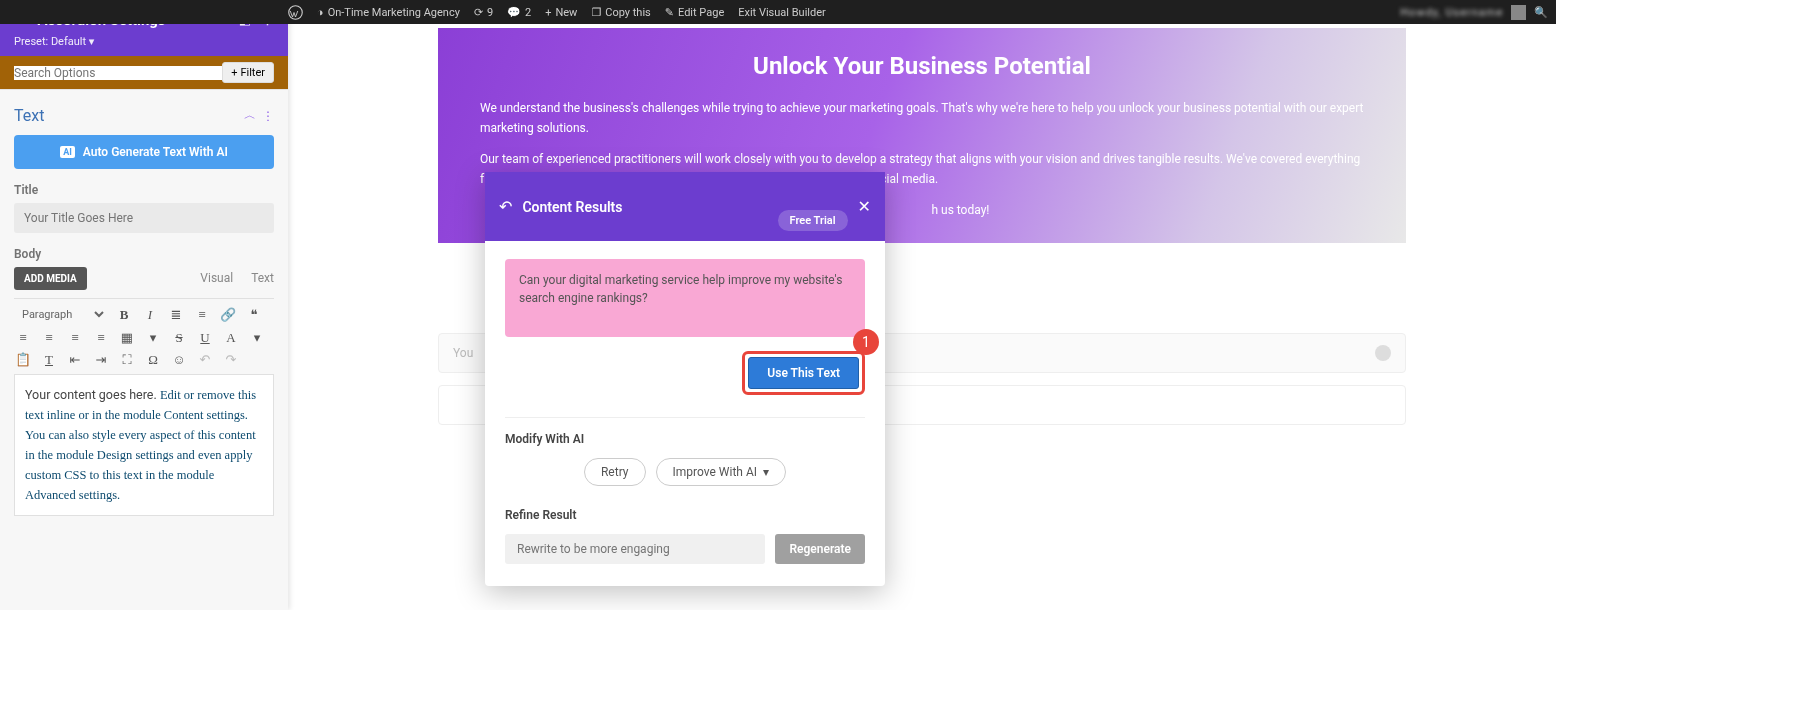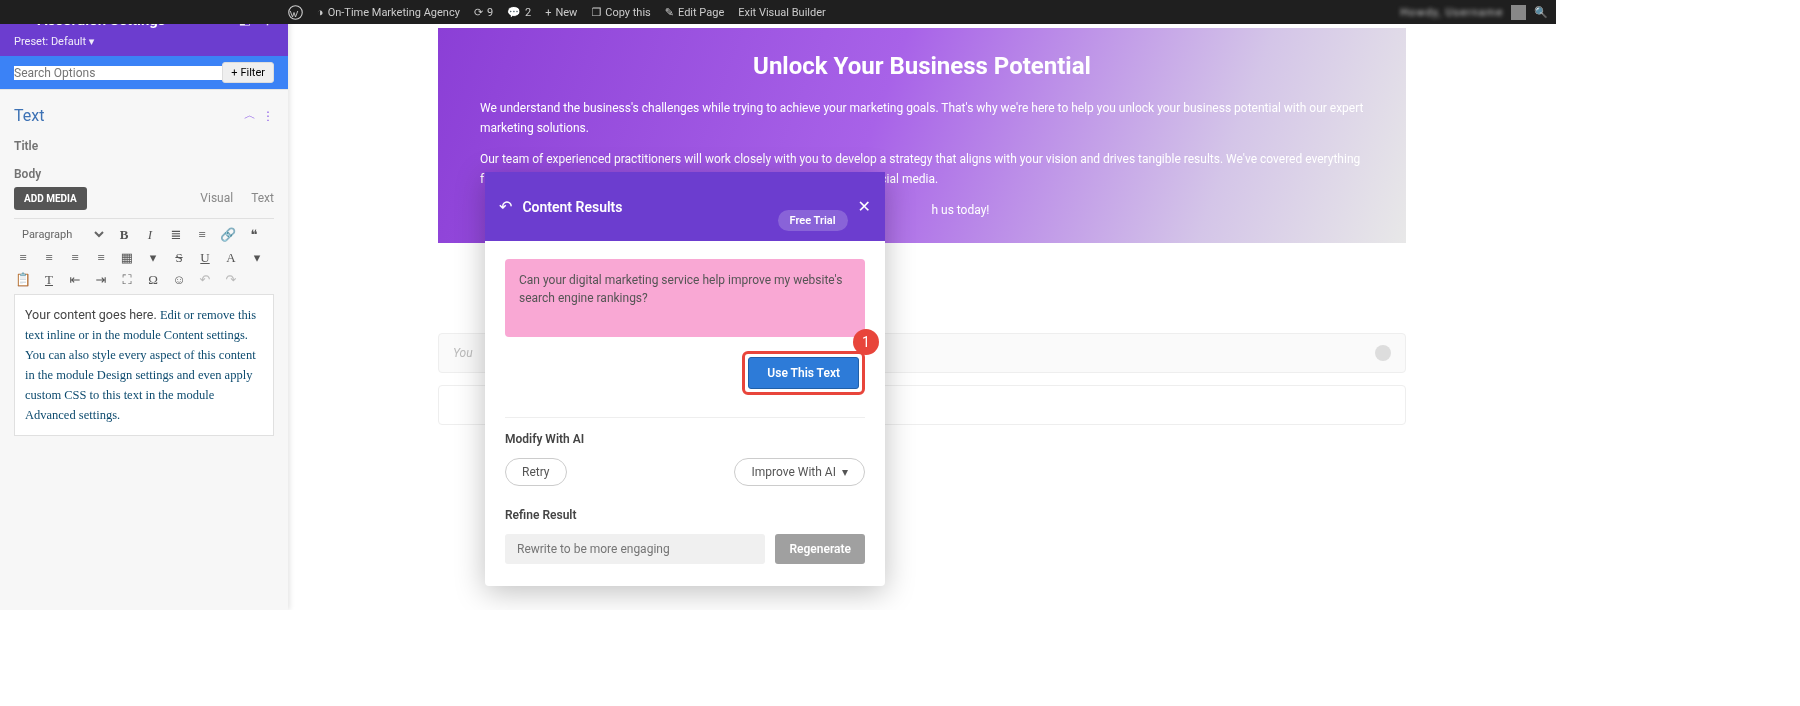--- a/index.html
+++ b/index.html
@@ -18,21 +18,21 @@
 .panel-header { background: #6c3dcf; color: #fff; padding: 10px 14px 8px; }
 .panel-title-row { display: flex; align-items: center; gap: 10px; }
 .panel-title { font-size: 15px; font-weight: 600; flex: 1; }
 .panel-icons { display: flex; gap: 10px; align-items: center; }
 .panel-icons span { font-size: 13px; cursor: pointer; opacity: 0.9; }
 .preset-row { font-size: 11px; margin-top: 6px; opacity: 0.9; }
 .tabs { display: flex; background: #6c3dcf; }
 .tab { flex: 0 0 auto; padding: 10px 18px; color: #e8d9ff; font-size: 12px; cursor: pointer; }
 .tab.active { background: #8e5de8; color: #fff; }
 .tab:nth-child(3){ margin-left:auto; margin-right:18px;}
-.filter-row { display: flex; align-items: center; background: #3b82f6; padding: 6px 14px; border-bottom: 1px solid #e5e5e5; }
+.filter-row { display: flex; align-items: center; background: #a16207; padding: 6px 14px; border-bottom: 1px solid #e5e5e5; }
 .filter-row input { border: none; flex: 1; font-size: 12px; outline: none; }
 .filter-btn { background: #efefef; border: 1px solid #ddd; padding: 3px 8px; font-size: 11px; border-radius: 3px; cursor: pointer; display:flex; align-items:center; gap:3px;}
 .panel-body { flex: 1; overflow: auto; background: #f7f7f7; padding: 10px 14px; }
 .section-title-row { display: flex; align-items: center; margin: 6px 0 10px; }
 .section-title { color: #3d72b5; font-size: 16px; flex: 1; }
 .section-title-row .ic { color: #8e5de8; font-size: 12px; cursor:pointer; margin-left:6px;}
 .ai-btn { background: #4b9ff0; color: #fff; border: none; width: 100%; padding: 10px; border-radius: 4px; font-size: 12px; font-weight: 600; cursor: pointer; display:flex; align-items:center; justify-content:center; gap:8px;}
 .ai-badge { background:#fff; color:#4b9ff0; font-size:9px; font-weight:700; padding:1px 3px; border-radius:2px;}
 .field-label { font-size: 12px; color: #737373; margin: 14px 0 6px; font-weight:600;}
 .title-input { width: 100%; background: #eaeaea; border: none; padding: 8px 10px; font-size: 12px; border-radius: 3px; }
@@ -46,39 +46,39 @@
 .editor-content { background: #fff; border: 1px solid #e0e0e0; padding: 10px; font-size: 12.5px; line-height: 1.6; font-family: Georgia, serif; color: #444; margin-top:4px; min-height:120px;}
 .editor-content .gray { color: #0c4a6e; font-family: Liberation Serif, serif; }
 
 
 .canvas { position: absolute; left: 288px; right: 0; top: 24px; bottom: 0; background: #fff; overflow: hidden; }
 .hero { margin: 4px 150px 0; height: 215px; background: linear-gradient(110deg, #8b3fd6 0%, #a862e8 45%, #d4c5e8 80%, #e8e8e8 100%); color: #fff; padding: 24px 42px; }
 .hero h1 { text-align: center; font-size: 24px; font-weight: 700; margin-bottom: 18px; }
 .hero p { font-size: 12px; line-height: 1.7; margin-bottom: 10px; }
 
 
-.content-row { margin: 90px 150px 0; height: 40px; background:#fafafa; border:1px solid #eee; border-radius:4px; display:flex; align-items:center; padding:0 14px; font-size:12px; color:#bbb;font-style:italic;}
+.content-row { margin: 90px 150px 0; height: 40px; background:#fafafa; border:1px solid #eee; border-radius:4px; display:flex; align-items:center; padding:0 14px; font-size:12px; color:#bbb;}
 .content-row2 { margin: 12px 150px 0; height: 40px; background:#fff; border:1px solid #eee; border-radius:4px;}
 .round-ic { width:16px; height:16px; border-radius:50%; background:#ddd; margin-left:auto;}
 
 
 .modal { position: absolute; left: 485px; top: 172px; width: 400px; background: #fff; border-radius: 4px; box-shadow: 0 6px 30px rgba(0,0,0,0.25); overflow: visible; z-index: 60; }
 .modal-header { background: #6c3dcf; color: #fff; padding: 10px 14px; display: flex; align-items: center; gap: 10px; }
 .modal-header .mtitle { font-size: 14px; font-weight: 600; flex: 1; }
 .free-trial { background: rgba(255,255,255,0.2); padding: 4px 12px; border-radius: 14px; font-size: 11px; font-weight:600; cursor:pointer;margin-top:28px;}
 .modal-header .close { font-size: 16px; cursor: pointer; }
 .modal-body { padding: 18px 20px 22px; }
 .result-box { background: #f9a8d4; border-radius: 4px; padding: 12px 14px; font-size: 12px; color: #555; line-height: 1.5; min-height: 78px; }
 .use-btn-wrap { display: flex; justify-content: flex-end; margin-top: 14px; position: relative; }
 .use-btn-highlight { border: 3px solid #e8453b; border-radius: 6px; padding: 3px; display: inline-block; }
 .use-btn { background: #2d7bd8; color: #fff; border: 1px solid #1f5fa8; padding: 8px 18px; font-size: 12px; font-weight: 600; border-radius: 3px; cursor: pointer; }
 .annot { position: absolute; right: -14px; top: -22px; width: 26px; height: 26px; background: #e8453b; color: #fff; border-radius: 50%; display: flex; align-items: center; justify-content: center; font-size: 14px; font-weight: 400; }
 .section-hr { border: none; border-top: 1px solid #eee; margin: 22px 0 14px; }
 .sub-label { font-size: 12px; color: #444; font-weight: 600; margin-bottom: 12px; }
-.pill-row { display: flex; justify-content: space-between; gap: 10px; }
+.pill-row { display: flex; justify-content: center; gap: 10px; }
 .pill { border: 1px solid #ccc; background: #fff; padding: 6px 16px; border-radius: 18px; font-size: 12px; color: #555; cursor: pointer; display:flex; align-items:center; gap:6px;}
 .refine-row { display: flex; gap: 10px; margin-top: 10px; }
 .refine-input { flex: 1; background: #f0f0f0; border: none; padding: 8px 12px; font-size: 12px; border-radius: 3px; }
 .regen-btn { background: #a0a0a0; color: #fff; border: none; padding: 8px 14px; font-size: 12px; font-weight: 600; border-radius: 3px; cursor: pointer; }
 
 .blur-name { filter: blur(2px); letter-spacing:1px;}
 </style>
 </head>
 <body>
 
@@ -142,21 +142,26 @@
         <span>+</span>
         <span>Filter</span>
       </button>
   </div>
   <div class="panel-body">
     <div class="section-title-row">
       <span class="section-title">Text</span>
       <span class="ic">︿</span>
       <span class="ic">⋮</span>
     </div>
+    <button class="ai-btn">
+      <span class="ai-badge">AI</span>
+      <span>Auto Generate Text With AI</span>
+    </button>
     <div class="field-label">Title</div>
+    <input class="title-input" placeholder="Your Title Goes Here" style="">
     <div class="field-label">Body</div>
     <div>
       <button class="add-media">ADD MEDIA</button>
       <div class="editor-tabs">
         <span>Visual</span>
         <span>Text</span>
       </div>
       <div style="clear:both"></div>
     </div>
     <div class="toolbar">

